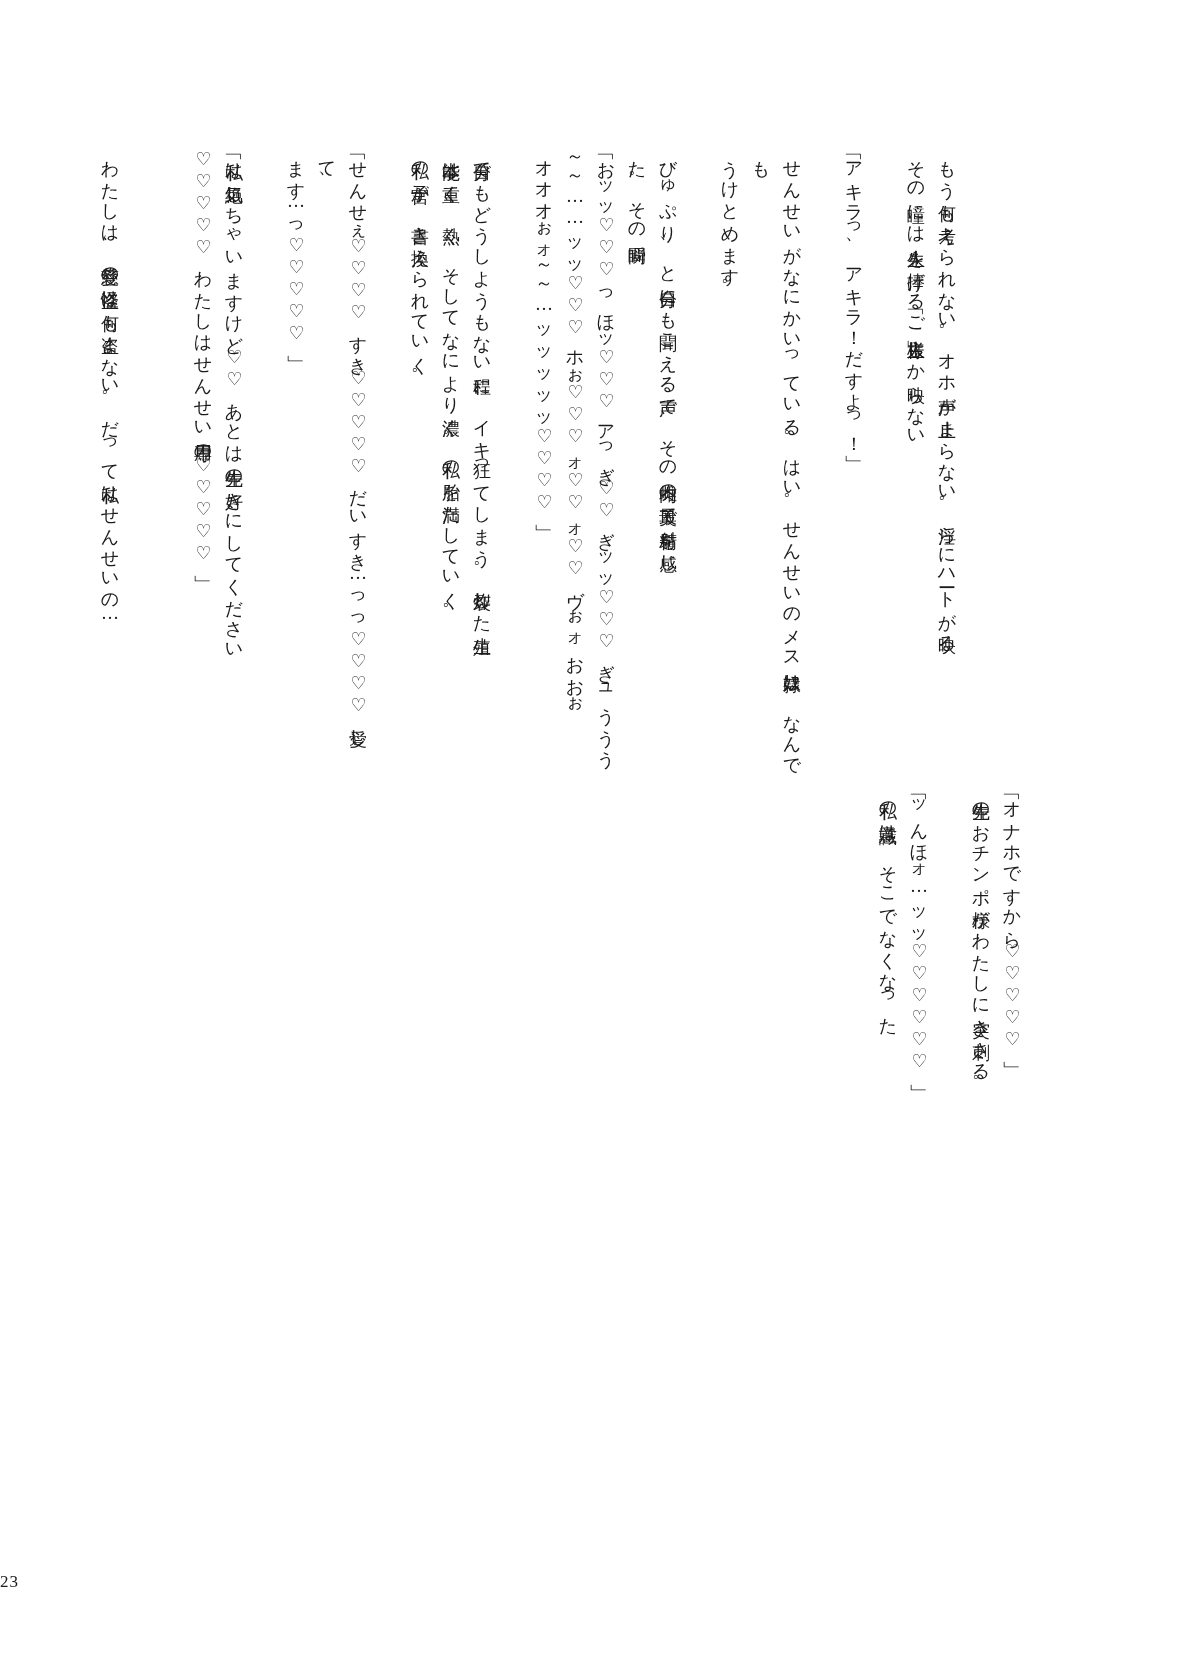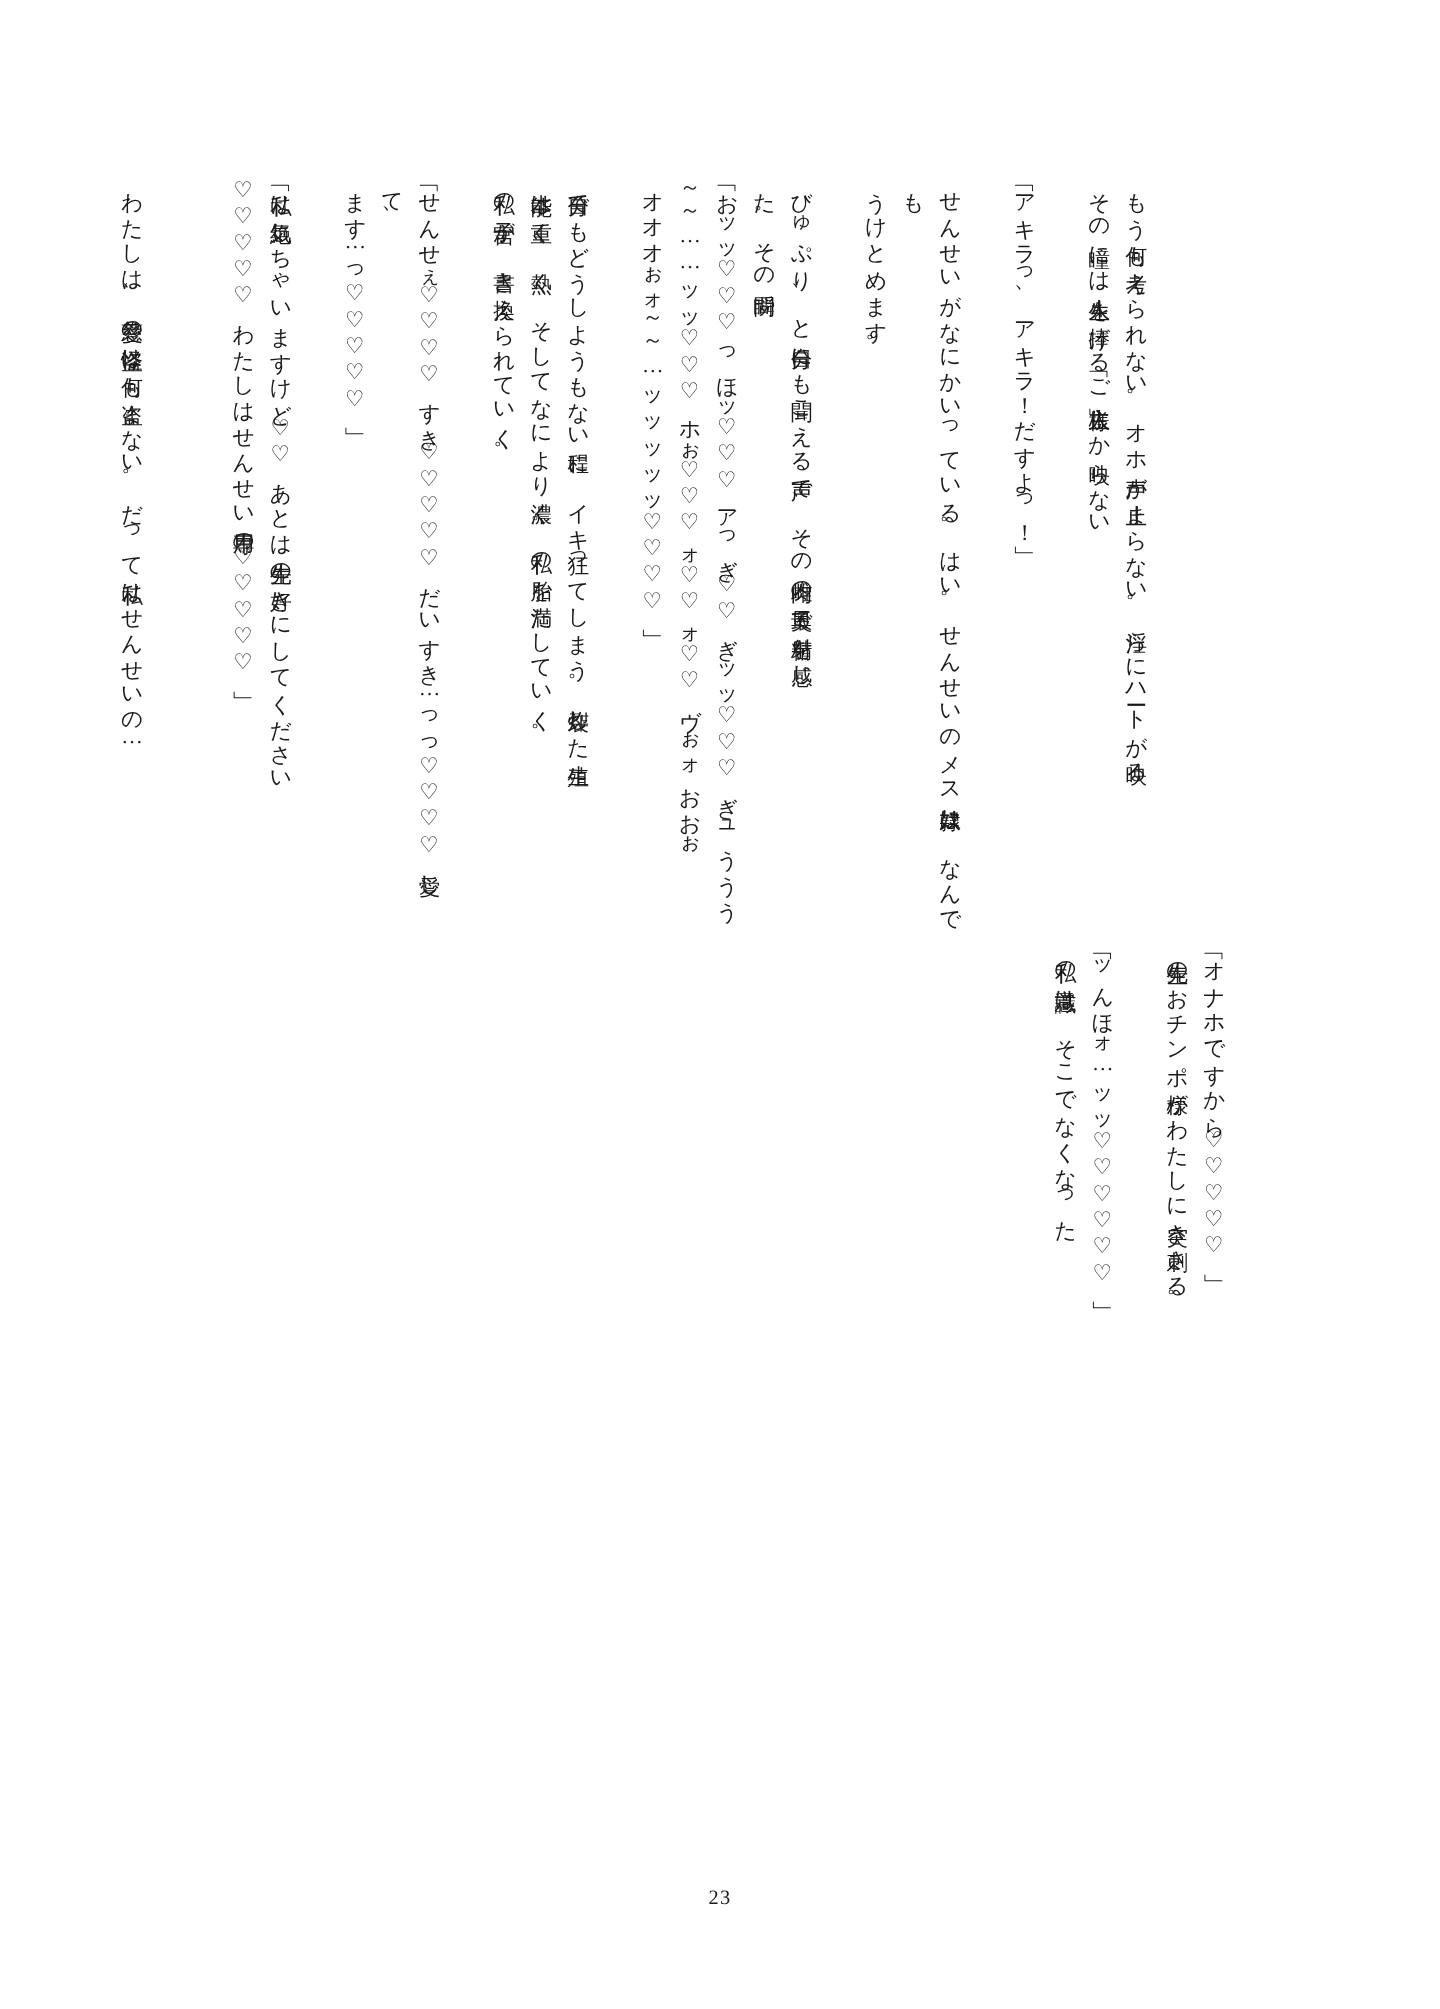--- a/index.html
+++ b/index.html
@@ -47,21 +47,21 @@
     margin-block-start: 31px;
   }
   .vtext p.gap2 {
     margin-block-start: 62px;
   }
   .page-number {
     position: absolute;
     top: 1572px;
     left: 0;
     right: 0;
-    text-align: center;
+    text-align: left;
     font-size: 17px;
     letter-spacing: 1px;
     color: #1b1b1b;
   }
 </style>
 </head>
 <body>
 
 <div class="page">
 

